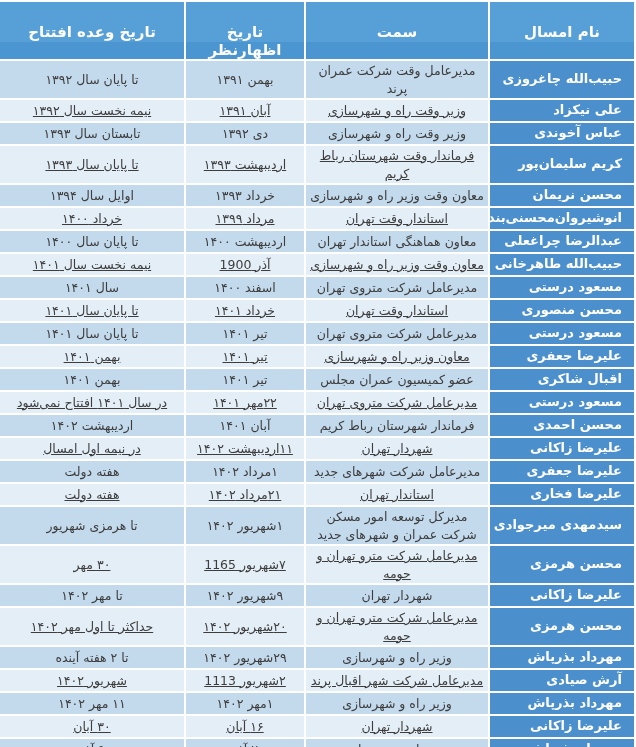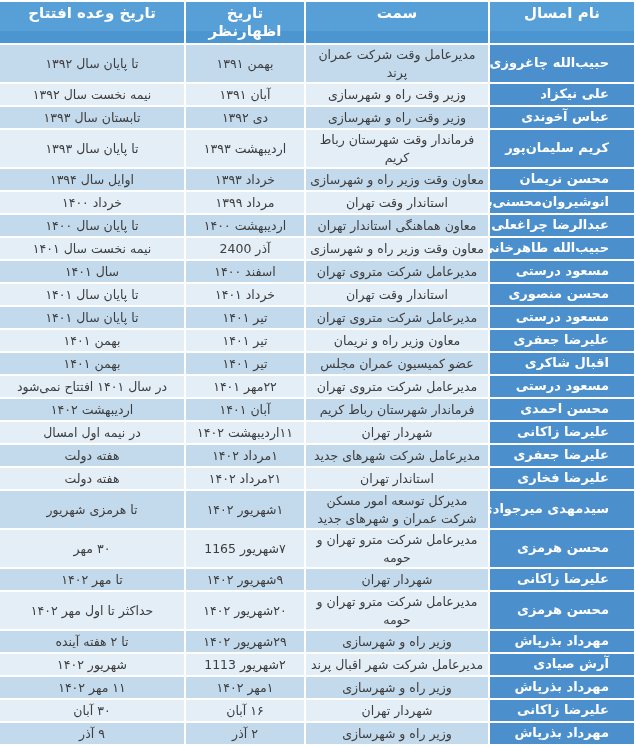--- a/index.html
+++ b/index.html
@@ -5,31 +5,31 @@
   :root{
     --header-blue:#57a0d7; --header-strip:#4b96d1; --name-blue:#4b90cc;
     --row-odd:#c3d9ec; --row-even:#e4eef7; --grid:#ffffff; --text:#3d3d3d;
   }
   html,body{margin:0;padding:0;background:#ffffff;}
   body{width:636px;font-family:"DejaVu Sans","Liberation Sans",sans-serif;}
   .table-wrap{width:636px;}
   table{width:636px;border-collapse:collapse;table-layout:fixed;direction:rtl;}
   th,td{border:2px solid var(--grid);box-sizing:border-box;}
   th{
-    height:43px;vertical-align:top;padding:2px 2px 0 2px;text-align:center;
+    height:43px;vertical-align:top;padding:21px 2px 0 2px;text-align:center;
     background:linear-gradient(180deg,var(--header-blue) 0%,var(--header-blue) 70%,var(--header-strip) 70%,var(--header-strip) 100%);
     color:#fff;font-weight:bold;font-size:15px;line-height:1.2;
   }
   td{height:23px;padding:1px 4px;font-size:12.5px;line-height:1.4;color:var(--text);text-align:center;vertical-align:middle;}
   td.name{
     background:var(--name-blue);color:#ffffff;font-weight:bold;font-size:13px;
-    text-align:right;padding:1px 25px 1px 4px;white-space:nowrap;overflow:hidden;
+    text-align:right;padding:1px 12px 1px 4px;white-space:nowrap;overflow:hidden;
   }
   tr.odd  td.data{background:var(--row-odd);}
-  tr.even td.data{background:var(--row-even);}
+  tr.even td.data{background:var(--row-even);text-decoration:underline;}
 </style>
 </head>
 <body>
 
 <div class="table-wrap">
   <table>
     <colgroup>
       <col style="width:146px">
       <col style="width:184px">
       <col style="width:120px">
@@ -82,21 +82,21 @@
         </tr>
         <tr class="odd">
           <td class="name">عبدالرضا چراغعلی</td>
           <td class="data">معاون هماهنگی استاندار تهران</td>
           <td class="data">اردیبهشت ۱۴۰۰</td>
           <td class="data">تا پایان سال ۱۴۰۰</td>
         </tr>
         <tr class="even">
           <td class="name">حبیب‌الله طاهرخانی</td>
           <td class="data">معاون وقت وزیر راه و شهرسازی</td>
-          <td class="data">آذر 2400</td>
+          <td class="data">آذر 1900</td>
           <td class="data">نیمه نخست سال ۱۴۰۱</td>
         </tr>
         <tr class="odd">
           <td class="name">مسعود درستی</td>
           <td class="data">مدیرعامل شرکت متروی تهران</td>
           <td class="data">اسفند ۱۴۰۰</td>
           <td class="data">سال ۱۴۰۱</td>
         </tr>
         <tr class="even">
           <td class="name">محسن منصوری</td>
@@ -105,21 +105,21 @@
           <td class="data">تا پایان سال ۱۴۰۱</td>
         </tr>
         <tr class="odd">
           <td class="name">مسعود درستی</td>
           <td class="data">مدیرعامل شرکت متروی تهران</td>
           <td class="data">تیر ۱۴۰۱</td>
           <td class="data">تا پایان سال ۱۴۰۱</td>
         </tr>
         <tr class="even">
           <td class="name">علیرضا جعفری</td>
-          <td class="data">معاون وزیر راه و نریمان</td>
+          <td class="data">معاون وزیر راه و شهرسازی</td>
           <td class="data">تیر ۱۴۰۱</td>
           <td class="data">بهمن ۱۴۰۱</td>
         </tr>
         <tr class="odd">
           <td class="name">اقبال شاکری</td>
           <td class="data">عضو کمیسیون عمران مجلس</td>
           <td class="data">تیر ۱۴۰۱</td>
           <td class="data">بهمن ۱۴۰۱</td>
         </tr>
         <tr class="even">

